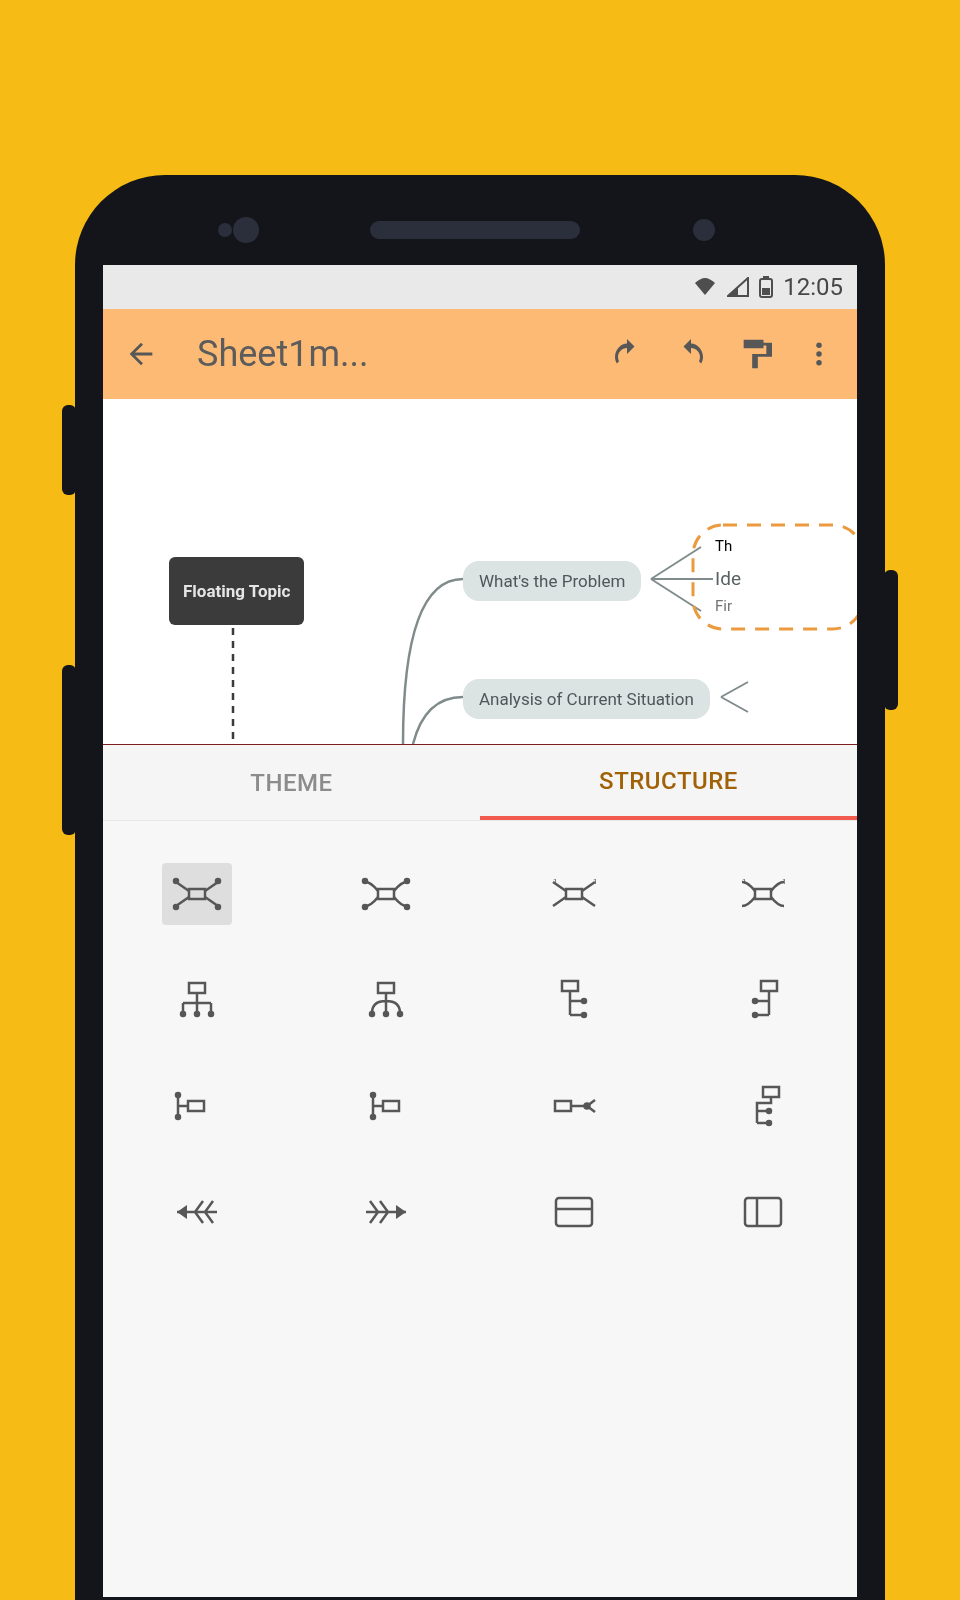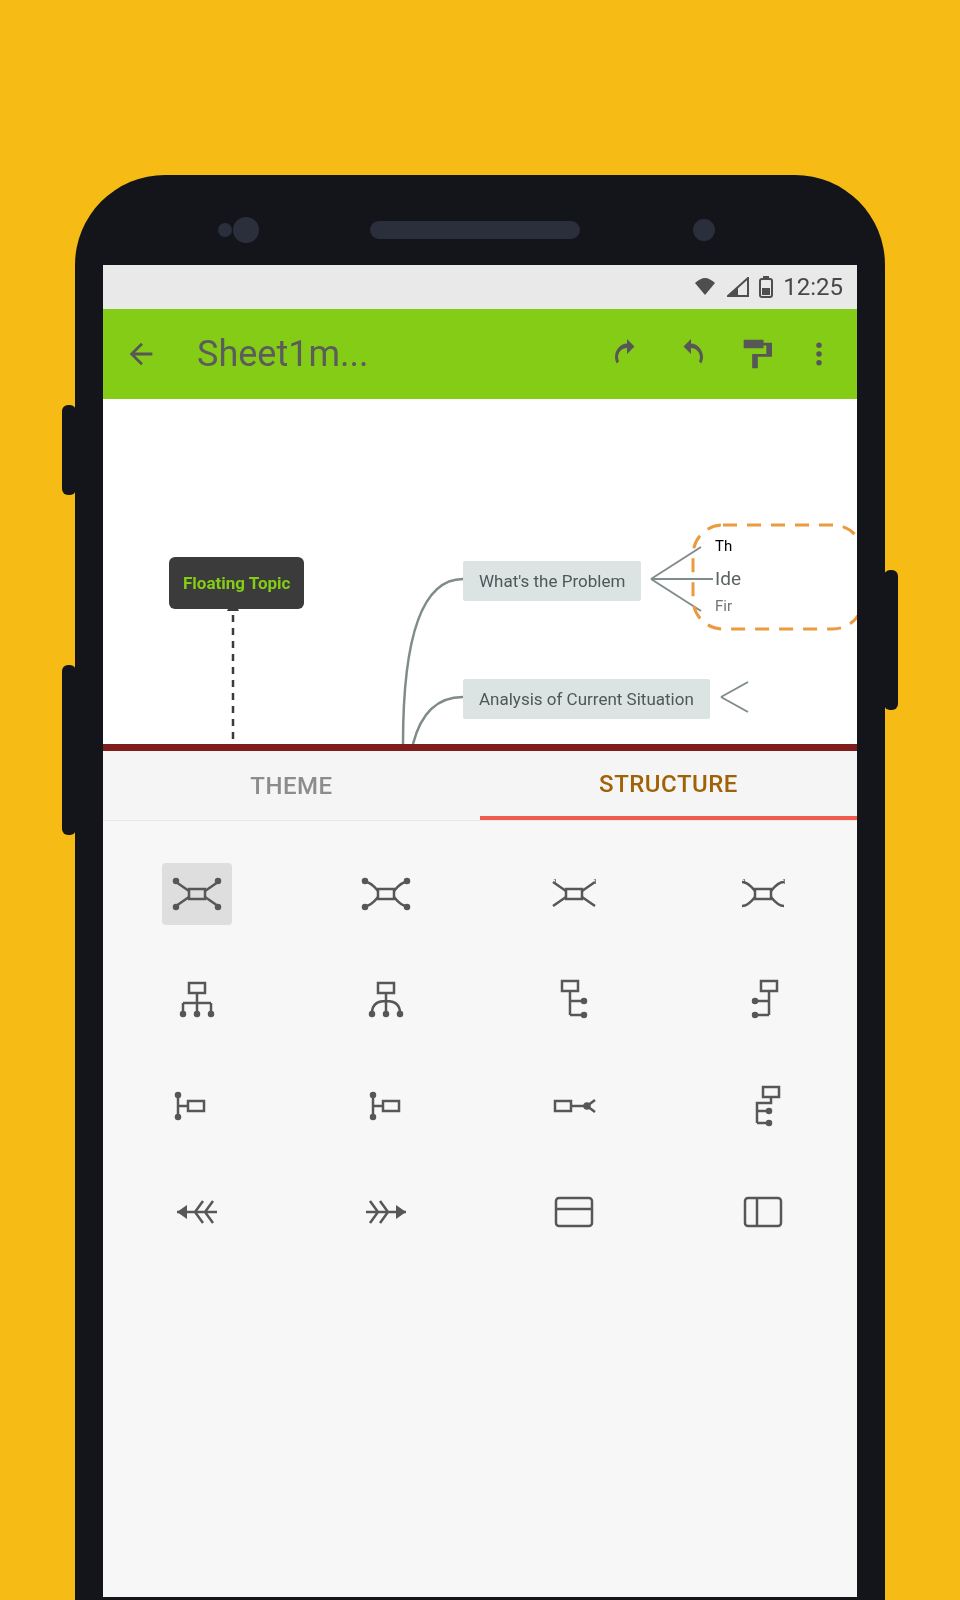--- a/index.html
+++ b/index.html
@@ -59,21 +59,21 @@
     justify-content: flex-end;
     padding: 0 14px;
     gap: 10px;
     color: #323232;
   }
   .status-bar .time { font-size: 24px; color: #474747; }
   .icon-svg { display: block; }
   
   .app-bar {
     height: 90px;
-    background: #84cc16;
+    background: #fdba74;
     display: flex;
     align-items: center;
     padding: 0 10px;
     gap: 8px;
     color: #5b5b5b;
   }
   .app-bar .title {
     flex: 1;
     font-size: 36px;
     color: #5c5c5c;
@@ -89,44 +89,44 @@
   .canvas {
     flex: 0 0 345px;
     background: #fff;
     position: relative;
     overflow: hidden;
   }
   .floating-topic {
     position: absolute;
     left: 66px; top: 158px;
     background: #3b3b3b;
-    color: #84cc16;
+    color: #e5e5e5;
     font-weight: 700;
     font-size: 17px;
-    padding: 16px 14px;
+    padding: 24px 14px;
     border-radius: 6px;
   }
   .node {
     position: absolute;
     background: #dce3e3;
     color: #4d5858;
     font-size: 17px;
     padding: 10px 16px;
-    border-radius: 2px;
+    border-radius: 16px;
     white-space: nowrap;
   }
   .n1 { left: 360px; top: 162px; }
   .n2 { left: 360px; top: 280px; }
 
   
   .tabs {
     height: 76px;
     background: #f5f5f5;
     display: flex;
-    border-top: 7px solid #7f1d1d;
+    border-top: 1px solid #7f1d1d;
   }
   .tab {
     flex: 1;
     display: flex;
     align-items: center;
     justify-content: center;
     font-size: 24px;
     font-weight: 500;
     color: #8c8c8c;
     letter-spacing: 0.5px;
@@ -183,21 +183,21 @@
         </svg>
       <svg class="icon-svg" width="22" height="20" viewBox="0 0 22 20">
           <path d="M1 19 L21 19 L21 1 Z" fill="none" stroke="#4e4e4e" stroke-width="2"></path>
           <path d="M1 19 L11 19 L11 10 Z" fill="#4e4e4e"></path>
         </svg>
       <svg class="icon-svg" width="14" height="22" viewBox="0 0 14 22">
           <rect x="1" y="3" width="12" height="18" rx="2" fill="none" stroke="#4e4e4e" stroke-width="2"></rect>
           <rect x="4" y="0" width="6" height="3" fill="#4e4e4e"></rect>
           <rect x="3" y="12" width="8" height="7" fill="#4e4e4e"></rect>
         </svg>
-      <span class="time">12:25</span>
+      <span class="time">12:05</span>
     </div>
 
     <div class="app-bar">
       <div class="icon-btn">
         <svg width="34" height="34" viewBox="0 0 24 24">
             <path d="M20 11H7.8l5.6-5.6L12 4l-8 8 8 8 1.4-1.4L7.8 13H20z" fill="#575757"></path>
           </svg>
       </div>
       <div class="title">Sheet1m...</div>
       <div class="icon-btn">

